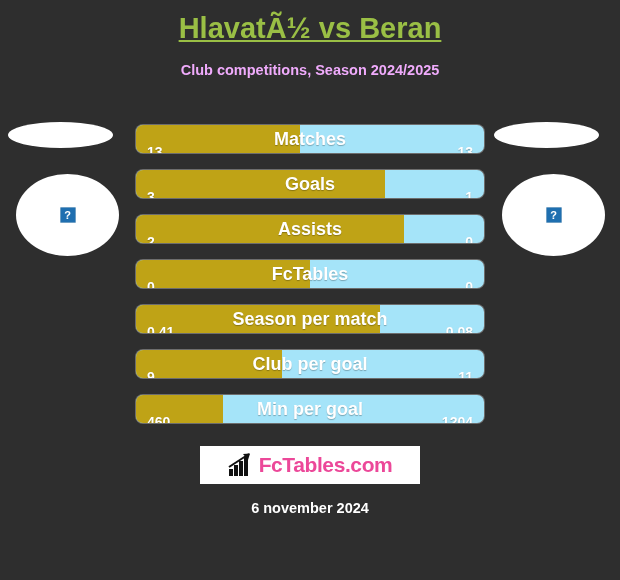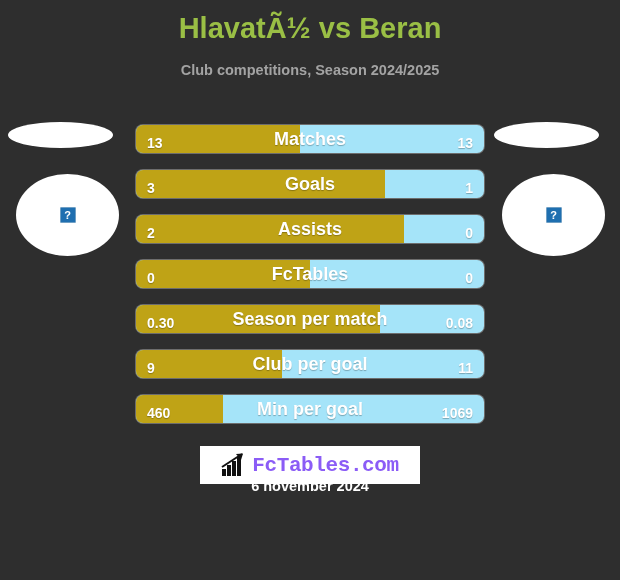--- a/index.html
+++ b/index.html
@@ -25,31 +25,32 @@
     position: absolute;
     top: 12px;
     left: 0;
     width: 620px;
     text-align: center;
     font-size: 29px;
     font-weight: bold;
     color: #9abf45;
     letter-spacing: 0px;
     white-space: nowrap;
+    text-decoration: underline;
   }
 
   .subtitle {
     position: absolute;
     top: 62px;
     left: 0;
     width: 620px;
     text-align: center;
     font-size: 14.5px;
     font-weight: bold;
-    color: #a3a3a3;
+    color: #f0abfc;
   }
 
   
   .player-slot {
     position: absolute;
     width: 120px;
     height: 160px;
   }
   .player-slot.left  { left: 8px;  top: 118px; }
   .player-slot.right { right: 8px; top: 118px; }
@@ -133,21 +134,21 @@
     align-items: center;
     justify-content: center;
     font-size: 18px;
     font-weight: bold;
     color: #ffffff;
     text-shadow: 0 1px 1px rgba(0,0,0,0.28);
   }
 
   .bar-val {
     position: absolute;
-    top: 4px;
+    top: 13px;
     height: 100%;
     display: flex;
     align-items: center;
     font-size: 14px;
     font-weight: bold;
     color: #ffffff;
     text-shadow: 0 1px 1px rgba(0,0,0,0.28);
   }
   .bar-val.left  { left: 11px;  }
   .bar-val.right { right: 11px; }
@@ -164,28 +165,28 @@
     align-items: center;
     justify-content: center;
     gap: 5px;
   }
 
   .logo-chart { display: block; }
 
   .logo-text {
     font-size: 21px;
     font-weight: bold;
-    color: #8b5cf6;
+    color: #ec4899;
     letter-spacing: -0.4px;
-    font-family: Liberation Mono, monospace;
+    font-family: Liberation Sans, sans-serif;
   }
 
   .footer-date {
     position: absolute;
-    top: 478px;
+    top: 500px;
     left: 0;
     width: 620px;
     text-align: center;
     font-size: 14.5px;
     font-weight: bold;
     color: #ffffff;
   }
 </style>
 </head>
 <body>
@@ -230,34 +231,34 @@
       </div>
       <div class="bar-row">
         <div class="bar-fill" style="width: 50%;"></div>
         <div class="bar-label">FcTables</div>
         <div class="bar-val left">0</div>
         <div class="bar-val right">0</div>
       </div>
       <div class="bar-row">
         <div class="bar-fill" style="width: 70%;"></div>
         <div class="bar-label">Season per match</div>
-        <div class="bar-val left">0.30</div>
+        <div class="bar-val left">0.41</div>
         <div class="bar-val right">0.08</div>
       </div>
       <div class="bar-row">
         <div class="bar-fill" style="width: 42%;"></div>
         <div class="bar-label">Club per goal</div>
         <div class="bar-val left">9</div>
         <div class="bar-val right">11</div>
       </div>
       <div class="bar-row">
         <div class="bar-fill" style="width: 25%;"></div>
         <div class="bar-label">Min per goal</div>
         <div class="bar-val left">460</div>
-        <div class="bar-val right">1069</div>
+        <div class="bar-val right">1204</div>
       </div>
     </div>
 
   <div class="logo-box">
     <svg class="logo-chart" width="26" height="24" viewBox="0 0 26 24">
       <rect x="1" y="16" width="4" height="7" fill="#111111"></rect>
       <rect x="6" y="12" width="4" height="11" fill="#111111"></rect>
       <rect x="11" y="8" width="4" height="15" fill="#111111"></rect>
       <rect x="16" y="4" width="4" height="19" fill="#111111"></rect>
       <path d="M1 14 L21 1" stroke="#111111" stroke-width="2" fill="none"></path>

